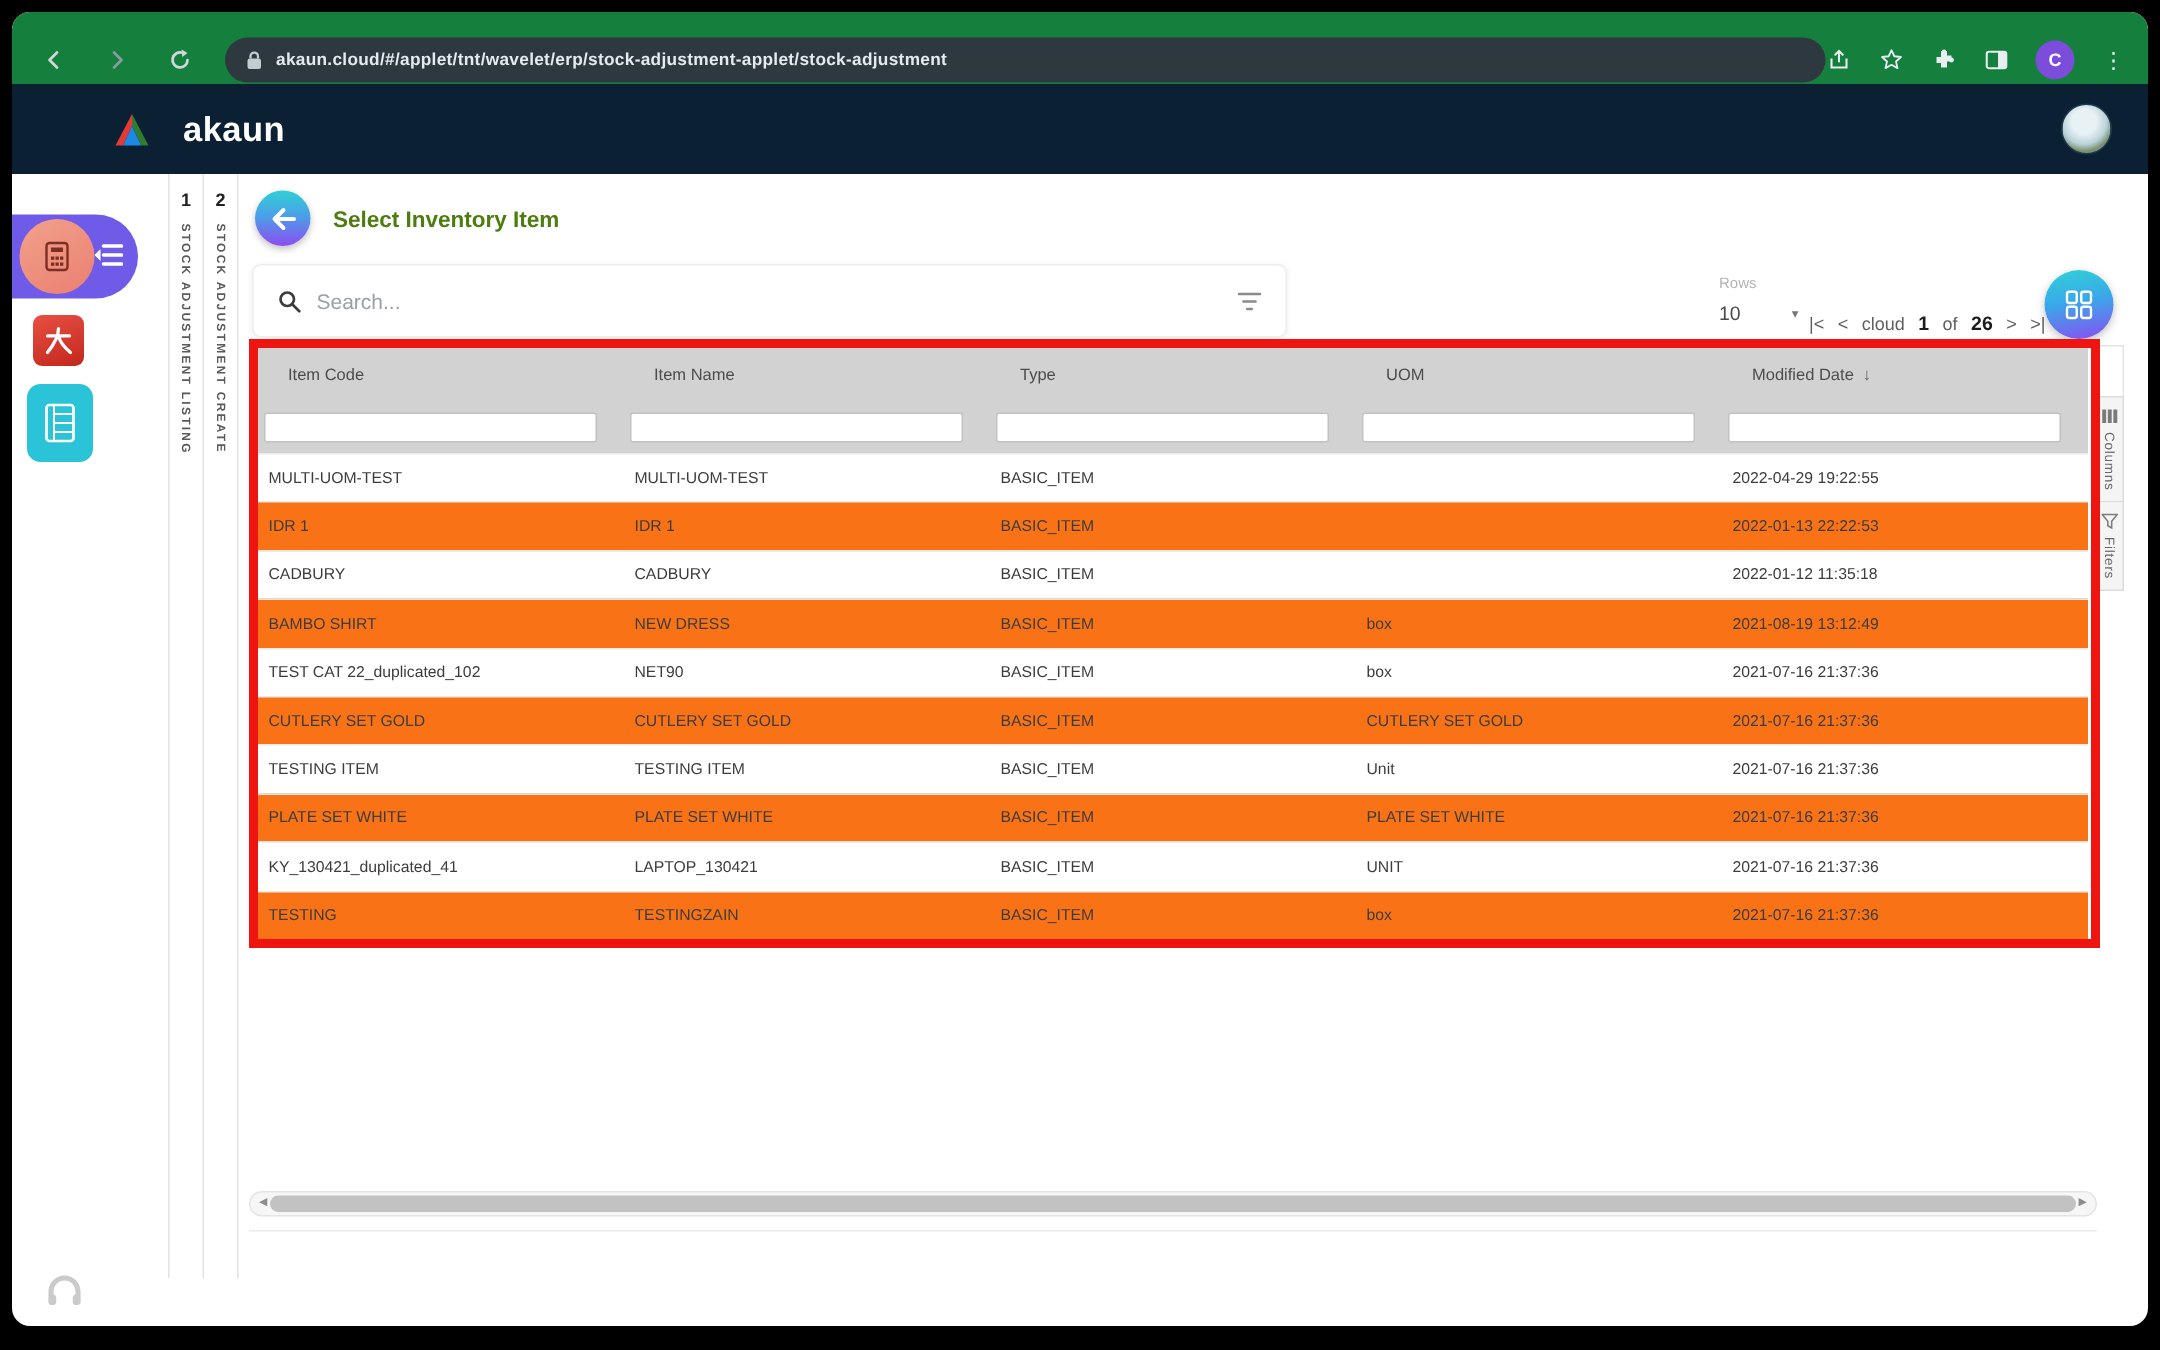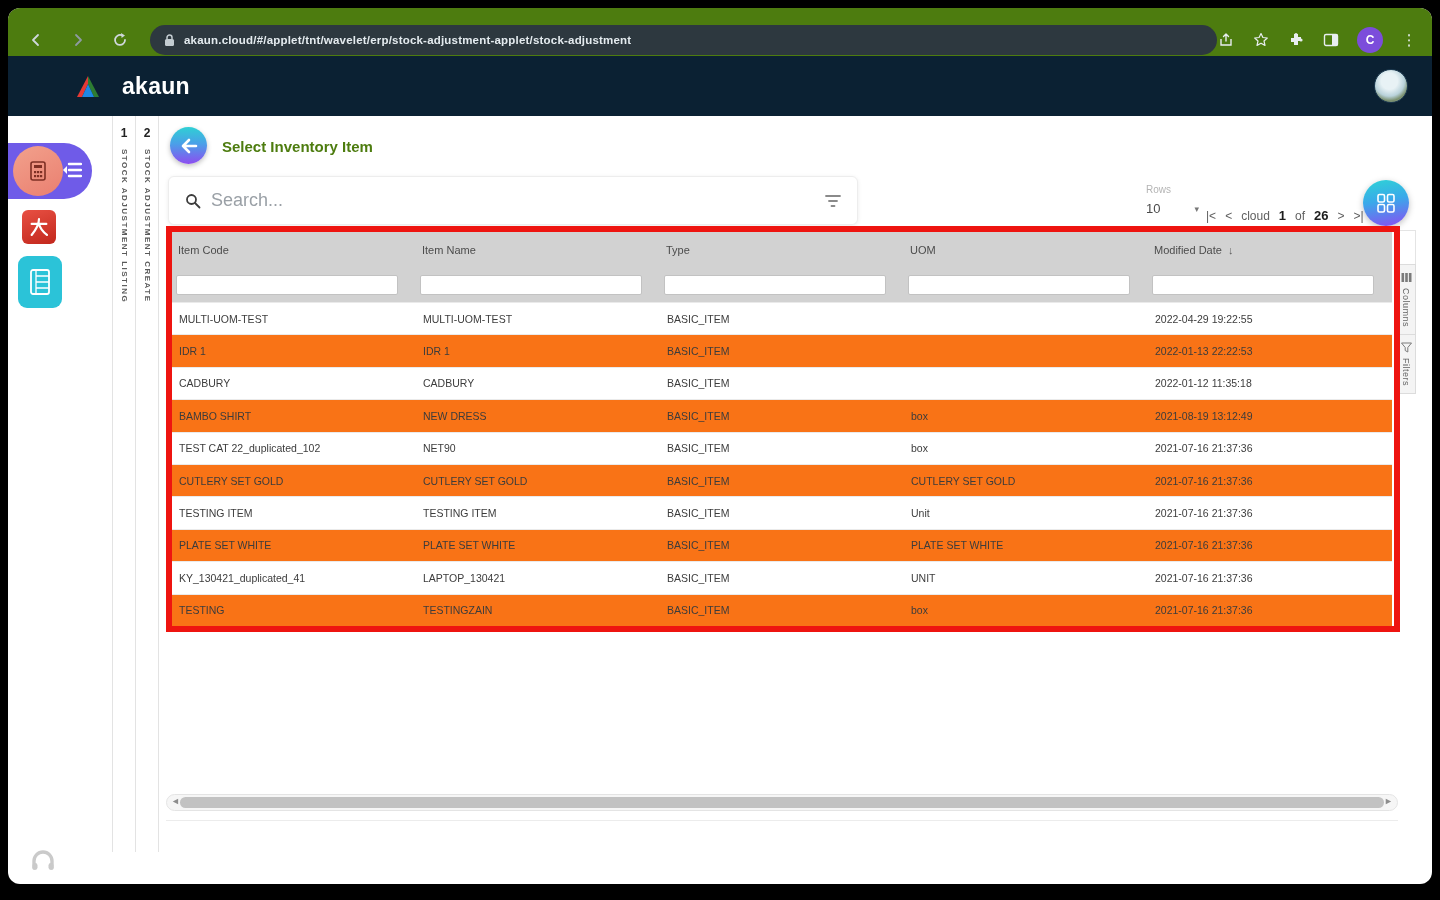--- a/index.html
+++ b/index.html
@@ -1,20 +1,20 @@
 <!DOCTYPE html>
 <html><head>
 <meta charset="utf-8">
 <style>
   * { margin:0; padding:0; box-sizing:border-box; }
   html,body { width:1440px; height:900px; background:#000; font-family:"Liberation Sans", sans-serif; overflow:hidden; }
   .screen { position:absolute; left:8px; top:8px; width:1424px; height:876px; border-radius:12px; background:#fff; overflow:hidden; }
 
   
-  .chrome { position:absolute; left:0; top:0; width:100%; height:64px; background:#4d7c0f; display:flex; align-items:center; }
+  .chrome { position:absolute; left:0; top:0; width:100%; height:64px; background:#15803d; display:flex; align-items:center; }
   .navbtns { display:flex; align-items:center; gap:22px; padding-left:18px; }
   .navbtn { width:20px; height:20px; display:flex; align-items:center; justify-content:center; color:#cfd7db; font-size:17px; }
   .navbtn.dim { color:#8d9aa1; }
   .urlbar { margin-left:20px; height:30px; width:1110px; background:#2d383f; border-radius:15px; display:flex; align-items:center; padding:0 14px; }
   .urlbar .lock { margin-right:9px; display:flex; }
   .urltext { color:#e4ebef; font-size:11.5px; letter-spacing:.2px; font-weight:600; }
   .chromeright { display:flex; align-items:center; gap:17px; margin-left:auto; padding-right:14px; }
   .cicon { width:18px; height:18px; display:flex; align-items:center; justify-content:center; color:#e8edf0; font-size:15px; }
   .avatarC { width:26px; height:26px; border-radius:50%; background:#7c4ddb; color:#fff; font-size:12px; font-weight:700; display:flex; align-items:center; justify-content:center; }
 
@@ -41,38 +41,38 @@
   .vtab .num { font-size:12px; font-weight:700; color:#222; }
   .vtab .vlabel { margin-top:9px; writing-mode:vertical-rl; font-size:8px; color:#5a5a5a; letter-spacing:1.5px; font-weight:600; }
 
   
   .backbtn { position:absolute; left:162px; top:119px; width:37px; height:37px; border-radius:50%;
     background:linear-gradient(180deg,#2fd0d4 0%,#4aa0e8 45%,#8d4df0 100%); display:flex; align-items:center; justify-content:center; box-shadow:0 2px 5px rgba(0,0,0,.25); }
   .pagetitle { position:absolute; left:214px; top:130px; font-size:15px; font-weight:700; color:#4d7c0f; }
 
   .searchcard { position:absolute; left:160px; top:168px; width:690px; height:49px; background:#fff; border:1px solid #ededed; border-radius:6px;
     box-shadow:0 1px 4px rgba(0,0,0,.08); display:flex; align-items:center; padding:0 16px; }
-  .searchtext { margin-left:10px; color:#9aa0a6; font-size:18px; border:none; outline:none; flex:1; font-family:"Liberation Sans",sans-serif; background:transparent; }
+  .searchtext { margin-left:10px; color:#9aa0a6; font-size:14px; border:none; outline:none; flex:1; font-family:"Liberation Sans",sans-serif; background:transparent; }
   .searchtext::placeholder { color:#9aa0a6; }
   .funnel { margin-left:auto; display:flex; }
 
   .rowsblock { position:absolute; left:1138px; top:176px; }
   .rowslabel { font-size:10px; color:#b4b4b4; }
   .rowsval { margin-top:6px; font-size:13px; color:#4a4a4a; display:flex; align-items:center; }
   .rowsval .caret { margin-left:34px; font-size:9px; color:#777; }
   .pager { position:absolute; left:1198px; top:200px; display:flex; align-items:center; gap:9px; font-size:12px; color:#5f5f5f; }
   .pager .pg { font-weight:400; }
   .pager b { color:#1c1c1c; font-size:13px; }
   .gridbtn { position:absolute; left:1355px; top:172px; width:46px; height:46px; border-radius:50%;
     background:linear-gradient(170deg,#2ed3d6 0%,#3aa8ea 45%,#8a4df2 100%); display:flex; align-items:center; justify-content:center; box-shadow:0 2px 6px rgba(0,0,0,.25); }
 
   
   .tablewrap { position:absolute; left:164px; top:224px; width:1220px; }
   .thead { display:flex; height:36px; background:#d2d2d2; align-items:center; }
-  .th { width:244px; padding-left:6px; font-size:11px; color:#4c4c4c; }
+  .th { width:244px; padding-left:20px; font-size:11px; color:#4c4c4c; }
   .th .sort { margin-left:6px; color:#5c5c5c; }
   .filterrow { display:flex; height:34px; background:#d2d2d2; align-items:center; }
   .filtercell { width:244px; padding-left:4px; }
   .filtercell input { width:222px; height:20px; border:1px solid #c2c2c2; border-radius:2px; background:#fff; outline:none; }
   .trow { display:flex; height:32.4px; align-items:center; background:#fff; border-top:1px solid #eaeaea; }
   .trow.alt { background:#f97316; }
   .tcell { width:244px; padding-left:7px; font-size:10.5px; color:#3c3c3c; white-space:nowrap; overflow:hidden; }
 
   .redbox { position:absolute; left:158px; top:218px; width:1234px; height:406px; border:6px solid #ee1410; pointer-events:none; z-index:40; }
 

